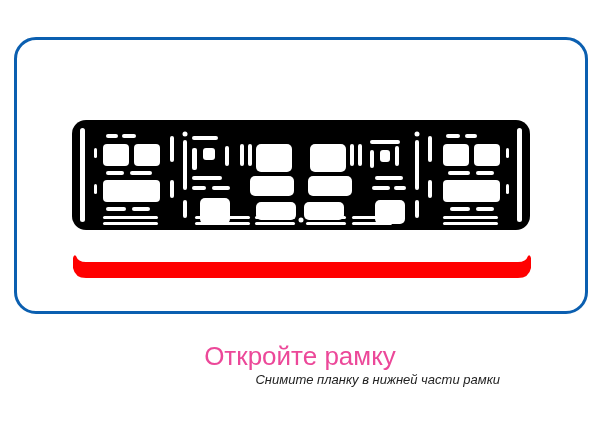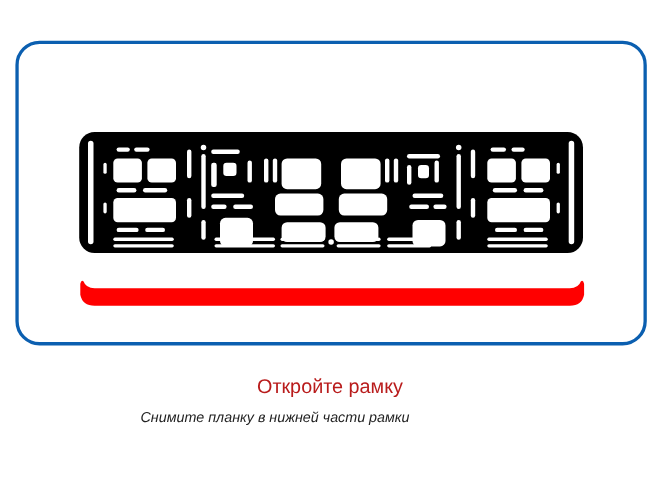--- a/index.html
+++ b/index.html
@@ -1,21 +1,21 @@
 <!DOCTYPE html>
 <html><head>
 <meta charset="utf-8">
 <style>
   html, body { margin:0; padding:0; background:#ffffff; }
   body { width:600px; height:439px; position:relative; overflow:hidden; font-family:"Liberation Sans", sans-serif; }
   .box { position:absolute; left:14px; top:37px; width:568px; height:271px; border:3px solid #0b5fb0; border-radius:22px; background:#fff; }
   .frame-svg { position:absolute; left:70px; top:118px; }
   .bar-svg { position:absolute; left:72px; top:250px; }
-  .title { position:absolute; left:0; width:600px; top:341px; text-align:center; font-size:18px; color:#b91c1c; }
-  .subtitle { position:absolute; left:0; width:500px; top:372px; text-align:center; font-size:13px; font-style:italic; color:#222; }
+  .title { position:absolute; left:0; width:600px; top:341px; text-align:center; font-size:26px; color:#ec4899; }
+  .subtitle { position:absolute; left:0; width:500px; top:372px; text-align:right; font-size:13px; font-style:italic; color:#222; }
 </style>
 </head>
 <body>
 
 <div class="box"></div>
 
 <svg class="frame-svg" width="462" height="114" viewBox="0 0 462 114">
   <rect x="2" y="2" width="458" height="110" rx="14" fill="#000"></rect>
   <g fill="#fff">
 

